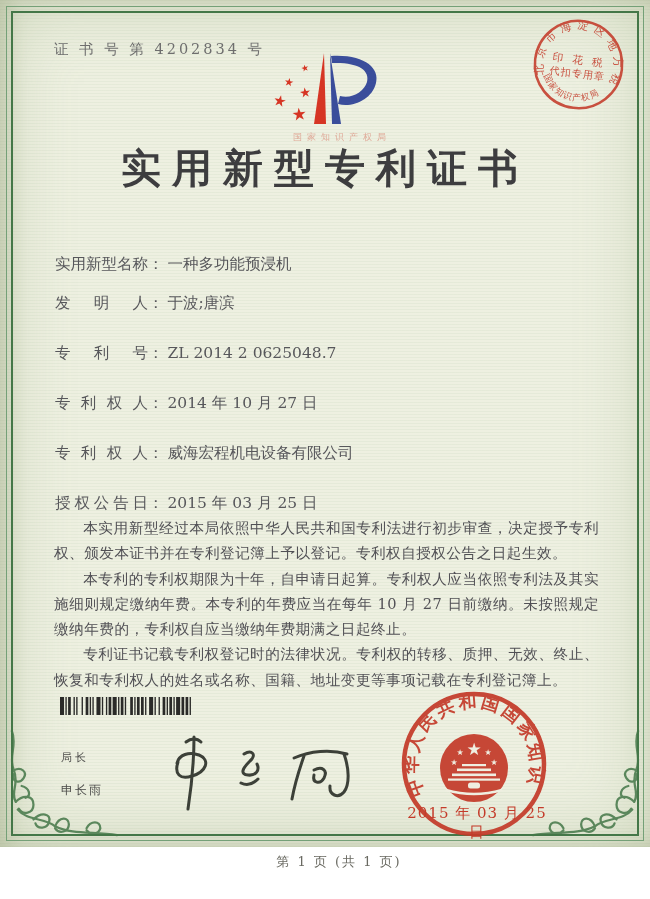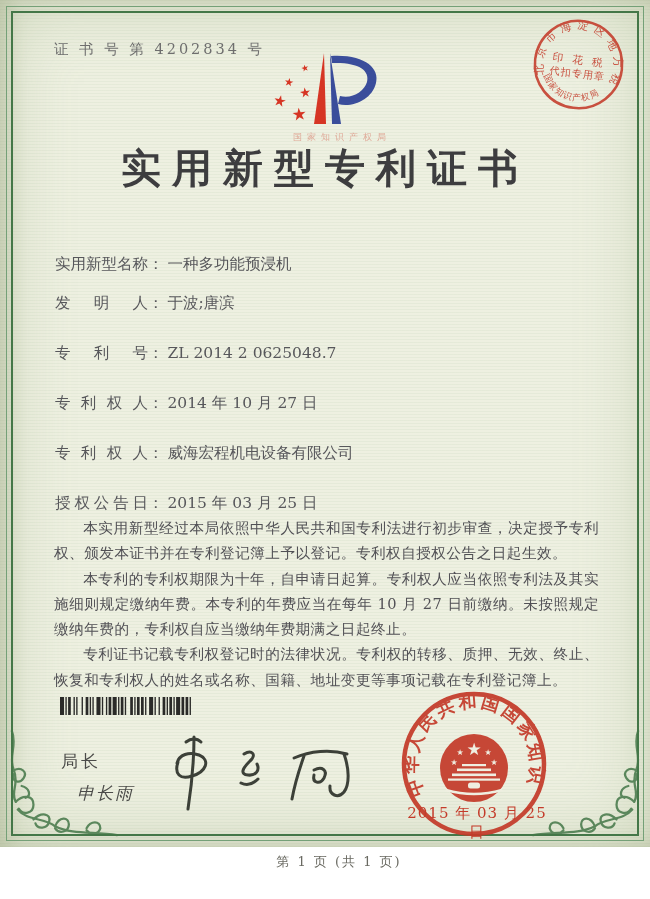--- a/index.html
+++ b/index.html
@@ -26,22 +26,22 @@
   .title{position:absolute;left:0;right:0;top:141px;margin:0;text-align:center;
     font-size:40px;font-weight:600;letter-spacing:11px;color:var(--text_dark,#3d3d3f);}
   .fields{position:absolute;left:55px;top:238px;width:540px;}
   .field-row{position:absolute;left:0;font-size:15.5px;color:#57575b;white-space:nowrap;}
   .field-label{display:inline-block;width:93px;text-align:justify;text-align-last:justify;text-justify:inter-character;}
   .field-colon{display:inline-block;margin-right:4px;}
   .paras{position:absolute;left:54px;top:515px;width:545px;}
   .paras p{margin:0;font-size:14.6px;line-height:25.3px;color:#515055;
     text-align:justify;text-indent:2em;letter-spacing:.5px;}
   .barcode{position:absolute;left:60px;top:697px;}
-  .director-title{position:absolute;left:61px;top:750px;font-size:17px;letter-spacing:3px;color:#4b4b49;}
-  .director-name{position:absolute;left:77px;top:782px;font-size:17px;letter-spacing:2px;color:#4b4b49;font-style:italic;}
+  .director-title{position:absolute;left:61px;top:750px;font-size:11px;letter-spacing:3px;color:#4b4b49;}
+  .director-name{position:absolute;left:61px;top:782px;font-size:12px;letter-spacing:2px;color:#4b4b49;}
   .signature{position:absolute;left:148px;top:728px;}
   .seal{position:absolute;left:398px;top:688px;opacity:.93;}
   .seal-date{position:absolute;left:402px;top:804px;width:150px;text-align:center;
     font-size:15px;letter-spacing:1px;color:var(--stamp_red,#c43b2a);}
   .footer{position:absolute;left:0;right:0;top:853px;text-align:center;font-size:13px;
     letter-spacing:2px;color:#6a6a62;padding-left:28px;}
   .logo-script{position:absolute;left:262px;top:131px;width:160px;text-align:center;
     font-size:9px;letter-spacing:5px;color:rgba(205,70,50,0.42);}
   .red-f{fill:var(--stamp_red,#c43b2a);}
   .red-s{stroke:var(--stamp_red,#c43b2a);fill:none;}

